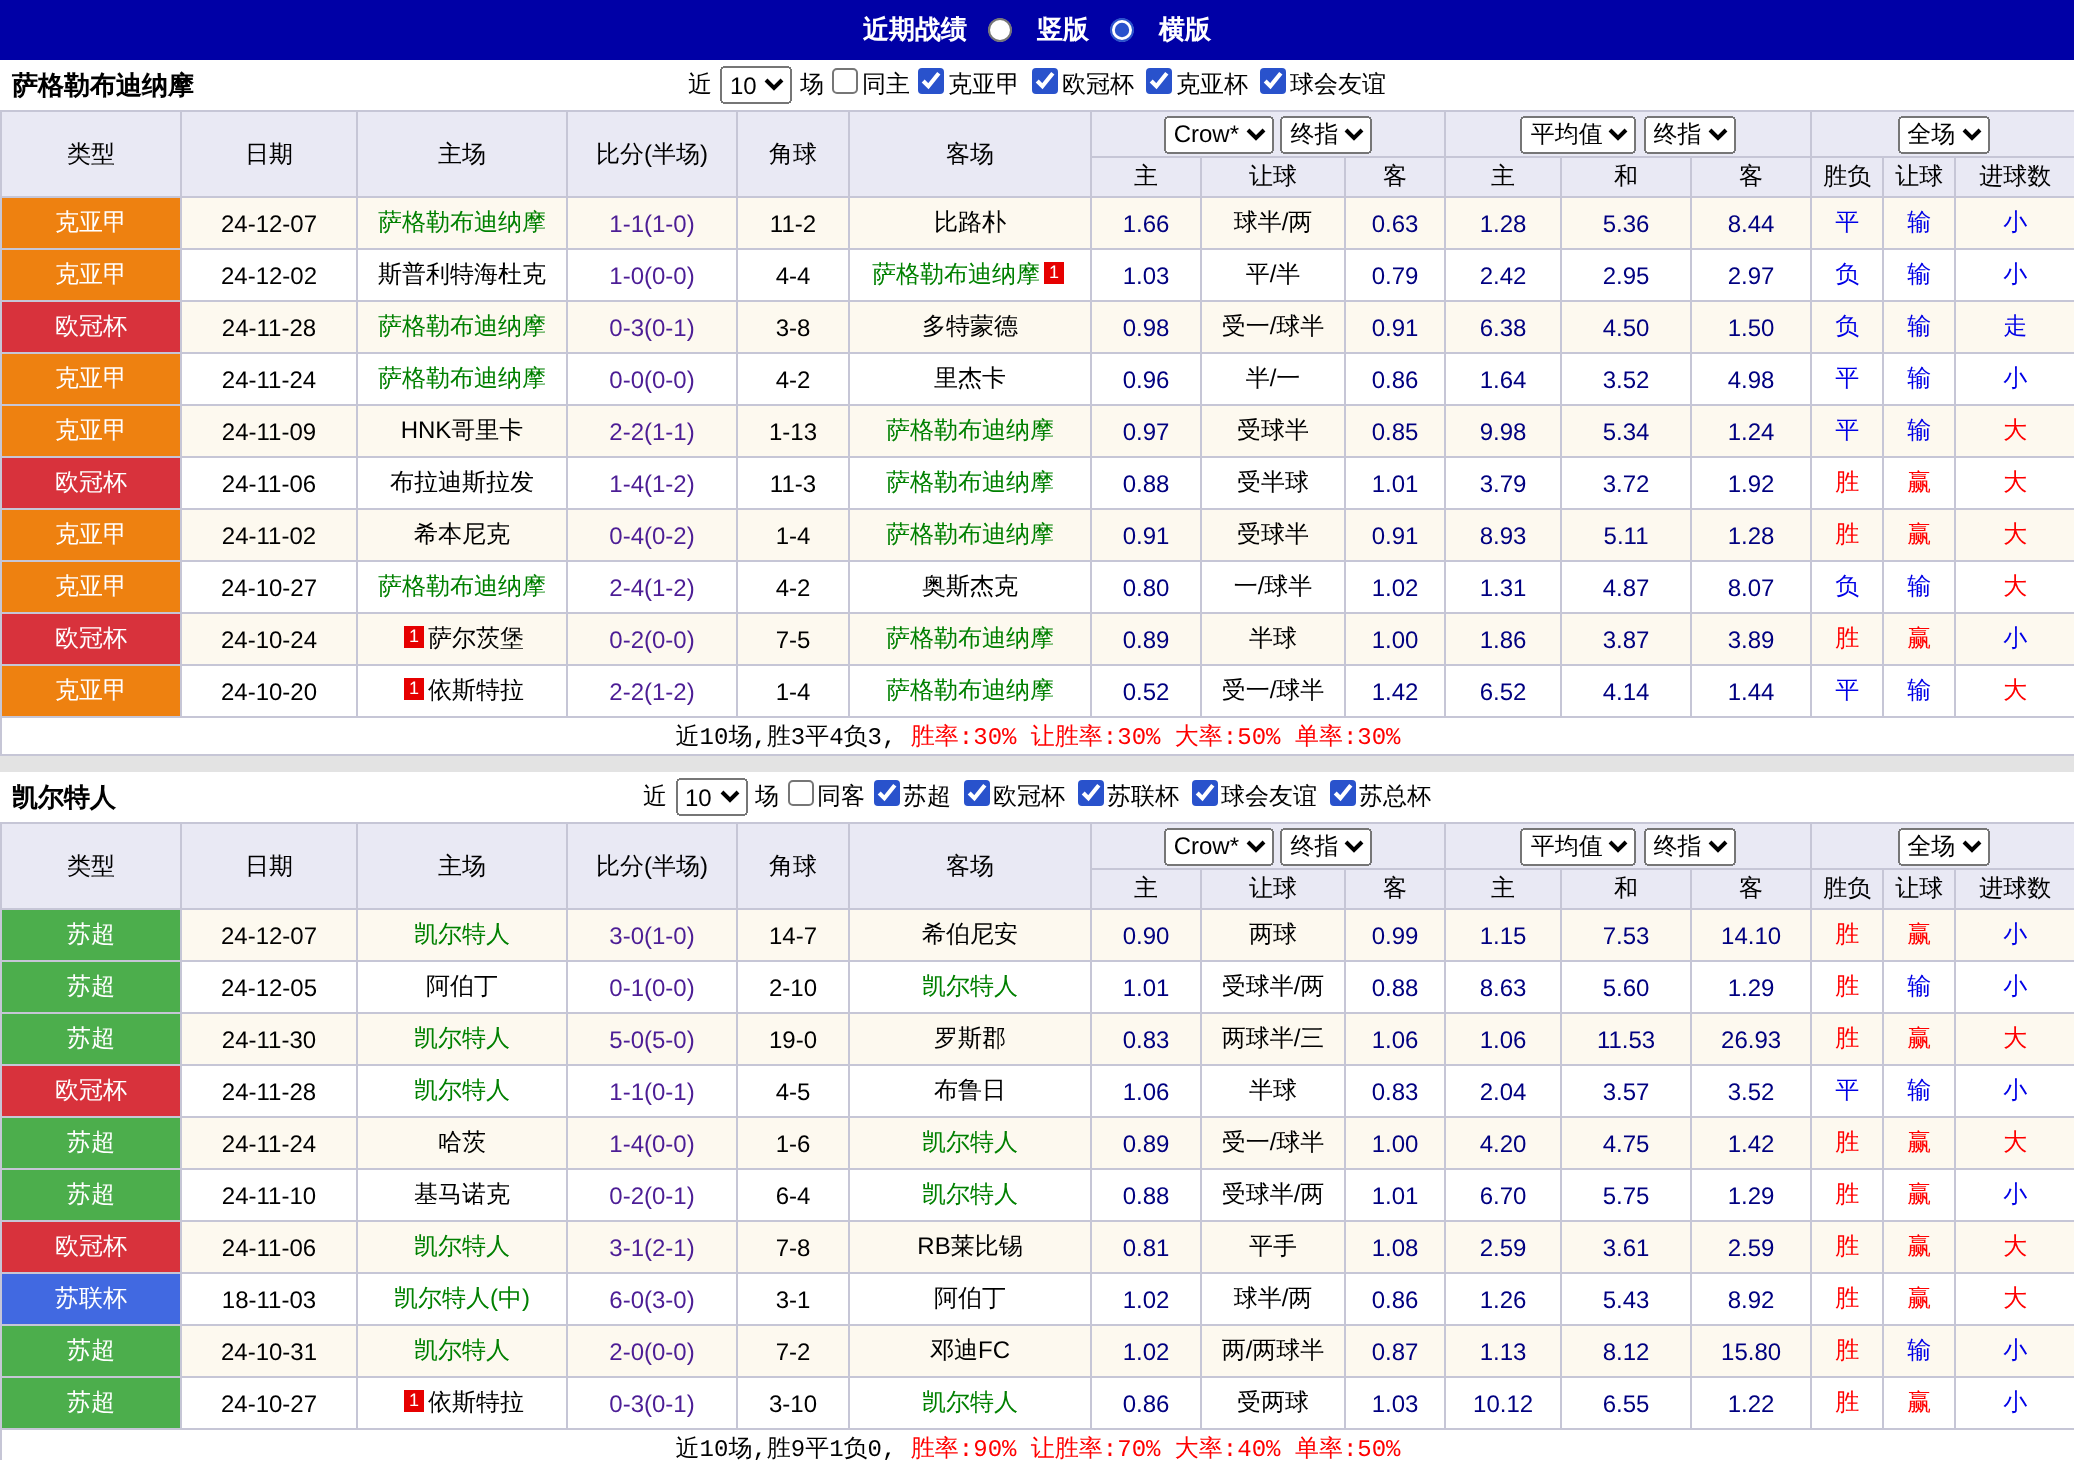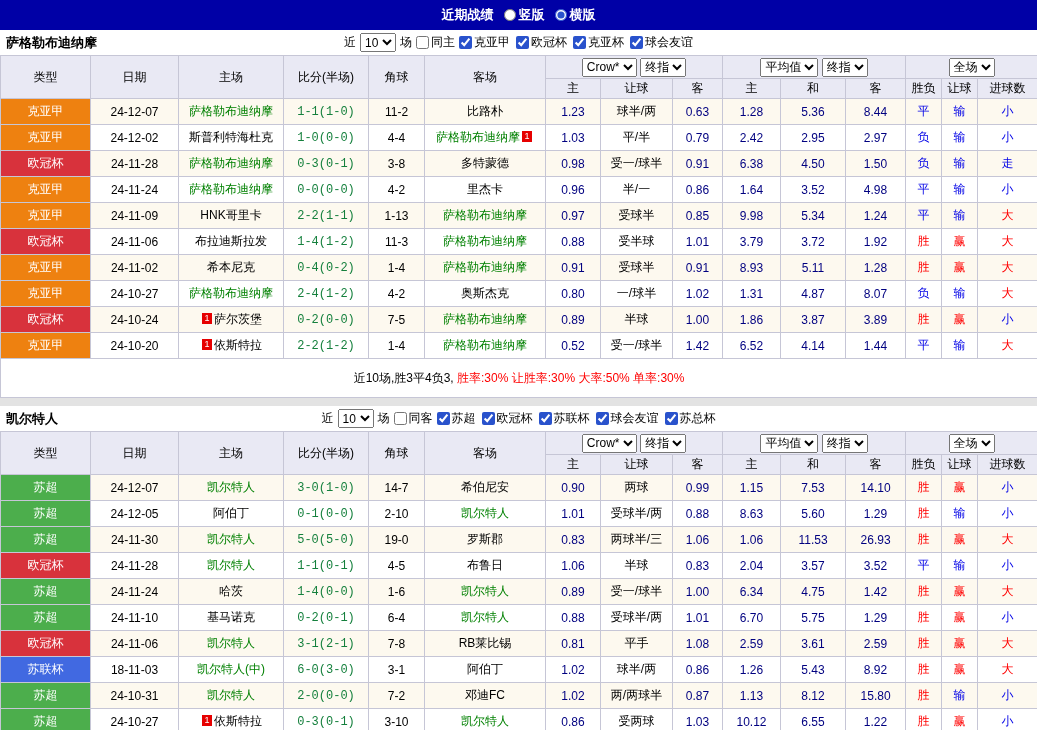--- a/index.html
+++ b/index.html
@@ -7,56 +7,56 @@
   body {
     width:1037px;
     font-family:"Liberation Sans","DejaVu Sans",sans-serif;
     font-size:12px; color:#000;
   }
   .topbar {
     height:30px; background:#0000a6; color:#fff;
     display:flex; align-items:center; justify-content:center; gap:10px;
     font-size:13px; font-weight:bold;
   }
-  .topbar .radio { display:inline-flex; align-items:center; gap:3px; font-weight:bold; cursor:pointer; }
+  .topbar .radio { display:inline-flex; align-items:center; gap:13px; font-weight:bold; cursor:pointer; }
   .topbar input[type=radio]{ width:12px; height:12px; accent-color:#2952cc; }
   .team-bar { position:relative; height:25px; display:flex; align-items:center; justify-content:center; background:#fff; }
   .team-name { position:absolute; left:6px; font-size:13px; font-weight:bold; }
   .filter-bar { display:inline-flex; align-items:center; gap:4px; }
-  .filter-bar .cb { display:inline-flex; align-items:center; gap:2px; cursor:pointer; white-space:nowrap; }
+  .filter-bar .cb { display:inline-flex; align-items:flex-start; gap:2px; cursor:pointer; white-space:nowrap; }
   .filter-bar input[type=checkbox]{ width:13px; height:13px; accent-color:#2952cc; }
   .leagues { display:inline-flex; align-items:center; gap:6px; }
   .sel { font-size:12px; height:19px; font-family:inherit; }
   table.grid { width:1037px; border-collapse:collapse; table-layout:fixed; }
   .grid th, .grid td {
     border:1px solid #c6c6d6; text-align:center; padding:0 2px;
     overflow:hidden; white-space:nowrap;
   }
   .grid thead th { background:#e9e9f4; font-weight:normal; }
   .hrow1 th { height:23px; }
   .hrow2 th { height:20px; }
   .selcell { padding:1px; }
   .grid tbody td { height:26px; }
   .grid tbody tr:nth-child(odd) td { background:#fdf9ef; }
   .grid tbody tr:nth-child(even) td { background:#fff; }
   td.lg-orange { background:#ee8110 !important; color:#fff; }
   td.lg-red    { background:#d8323c !important; color:#fff; }
   td.lg-green  { background:#4cae4c !important; color:#fff; }
   td.lg-blue   { background:#4169e1 !important; color:#fff; }
   .subject { color:#008000; }
-  .score { color:#15803d;font-family:Liberation Mono, monospace; }
+  .score { color:#4c1d95; }
   .odds { color:#000080; }
   .red { color:#ff0000; }
   .blue { color:#0000e6; }
   .badge {
     display:inline-block; background:#e60000; color:#fff;
     font-size:9px; line-height:11px; min-width:10px;
     padding:0 1px; margin:0 2px; vertical-align:2px;
   }
-  .summary { height:39px; background:#fff; }
+  .summary { height:19px; background:#fff;font-family:Liberation Mono, monospace; }
   .divider { height:8px; background:#e3e3e3; }
 </style>
 </head>
 <body>
 
 <div class="topbar">
   <span>近期战绩</span>
   <span style="display:inline-flex;gap:10px;">
 
       <label class="radio">
@@ -159,21 +159,21 @@
     </thead>
     <tbody>
 
         <tr>
           <td class="lg-orange">克亚甲</td>
           <td>24-12-07</td>
           <td><span class="subject">萨格勒布迪纳摩</span></td>
           <td class="score">1-1(1-0)</td>
           <td>11-2</td>
           <td><span>比路朴</span></td>
-          <td class="odds">1.23</td>
+          <td class="odds">1.66</td>
           <td>球半/两</td>
           <td class="odds">0.63</td>
           <td class="odds">1.28</td>
           <td class="odds">5.36</td>
           <td class="odds">8.44</td>
           <td class="blue">平</td>
           <td class="blue">输</td>
           <td class="blue">小</td>
         </tr>
 
@@ -520,21 +520,21 @@
         <tr>
           <td class="lg-green">苏超</td>
           <td>24-11-24</td>
           <td><span>哈茨</span></td>
           <td class="score">1-4(0-0)</td>
           <td>1-6</td>
           <td><span class="subject">凯尔特人</span></td>
           <td class="odds">0.89</td>
           <td>受一/球半</td>
           <td class="odds">1.00</td>
-          <td class="odds">6.34</td>
+          <td class="odds">4.20</td>
           <td class="odds">4.75</td>
           <td class="odds">1.42</td>
           <td class="red">胜</td>
           <td class="red">赢</td>
           <td class="red">大</td>
         </tr>
 
         <tr>
           <td class="lg-green">苏超</td>
           <td>24-11-10</td>

